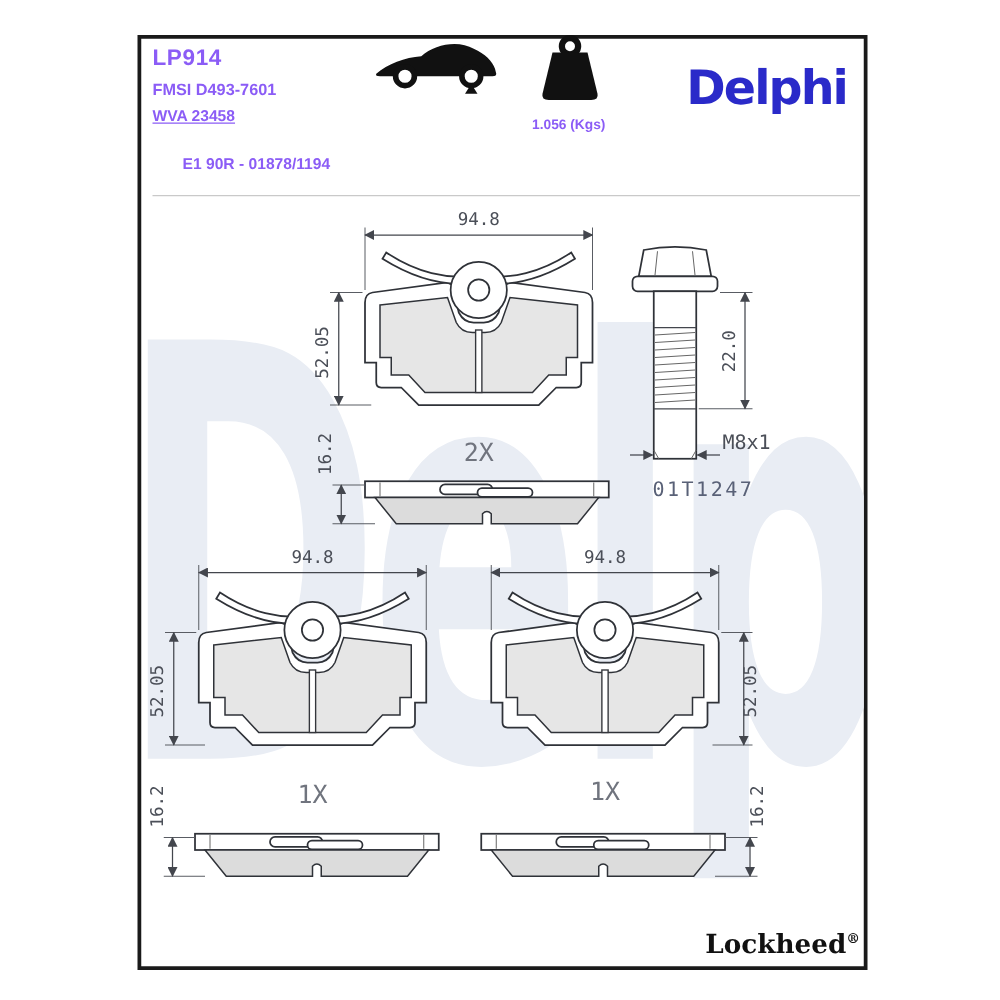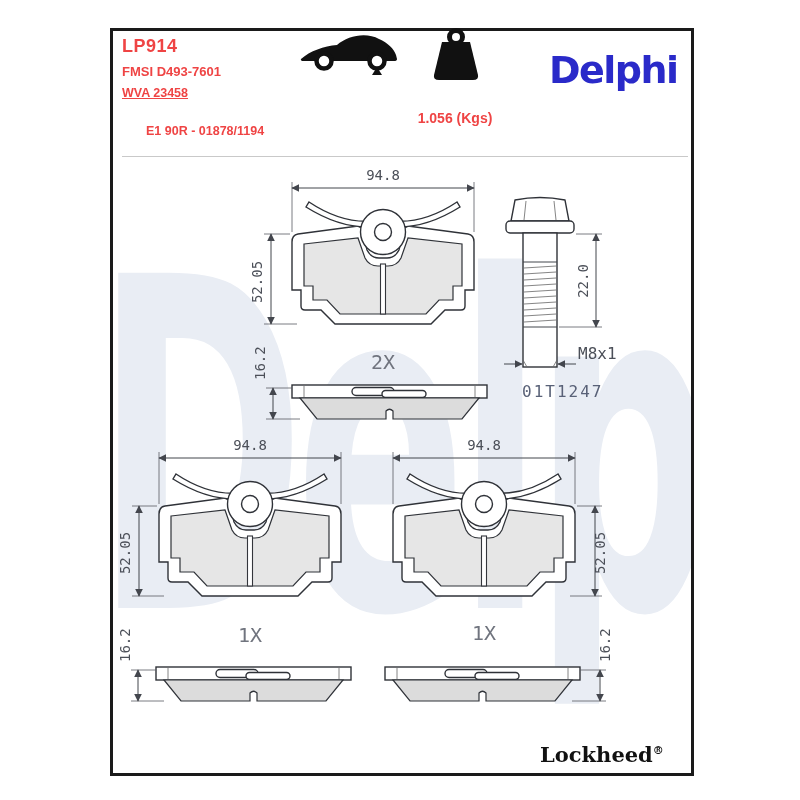--- a/index.html
+++ b/index.html
@@ -9,31 +9,31 @@
   }
   html,body{margin:0;padding:0;background:#fff;}
   #page{position:relative;width:800px;height:800px;background:#fff;overflow:hidden;
         font-family:"Liberation Sans",sans-serif;}
   #frame{position:absolute;left:110px;top:28px;width:578px;height:742px;
          border:3px solid var(--frame);overflow:hidden;background:#fff;}
   #watermark{position:absolute;left:-18px;top:188px;font-family:"DejaVu Sans",sans-serif;
          font-weight:bold;font-size:460px;line-height:1;color:var(--watermark);
          transform:scaleX(.55);transform-origin:left top;letter-spacing:-18px;
          white-space:nowrap;user-select:none;}
-  .hdr{position:absolute;color:#ef4444;font-weight:bold;}
+  .hdr{position:absolute;color:#8b5cf6;font-weight:bold;}
   #part-number{left:122px;top:36px;font-size:18px;letter-spacing:.5px;}
   #fmsi{left:122px;top:64px;font-size:13px;}
   #wva{left:122px;top:86px;font-size:12.5px;text-decoration:underline;}
   #homologation{left:122px;top:124px;font-size:12.5px;padding-left:24px;}
-  #weight-label{left:398px;top:94px;width:114px;text-align:center;font-size:14px;margin-top:16px;}
+  #weight-label{left:398px;top:94px;width:114px;text-align:center;font-size:11px;}
   #brand-logo{left:549px;top:48px;font-family:"DejaVu Sans",sans-serif;font-size:38px;
          color:var(--brand_blue);letter-spacing:-1.5px;}
   #hdr-divider{position:absolute;left:122px;top:156px;width:566px;height:0;
          border-top:1.5px solid #c9c9c9;}
-  #footer-logo{position:absolute;left:540px;top:742px;width:148px;text-align:left;
+  #footer-logo{position:absolute;left:540px;top:742px;width:148px;text-align:right;
          font-family:"DejaVu Serif",serif;font-weight:bold;font-size:21px;color:#111;}
   #footer-logo sup{font-size:11px;}
   svg text{font-family:"DejaVu Sans Mono",monospace;fill:var(--dim_text);}
   .dim-t{font-size:14px;}
   .qty-t{font-size:20px;fill:var(--qty_text);}
   .thr-t{font-size:16px;}
   .code-t{font-size:16px;fill:var(--code_text);letter-spacing:2px;}
   .oln{fill:#fff;stroke:var(--drawing_line);stroke-width:1.4;}
   .pad{fill:var(--pad_fill);stroke:var(--drawing_line);stroke-width:1.2;}
   .sid{fill:var(--side_fill);stroke:var(--drawing_line);stroke-width:1.2;}

